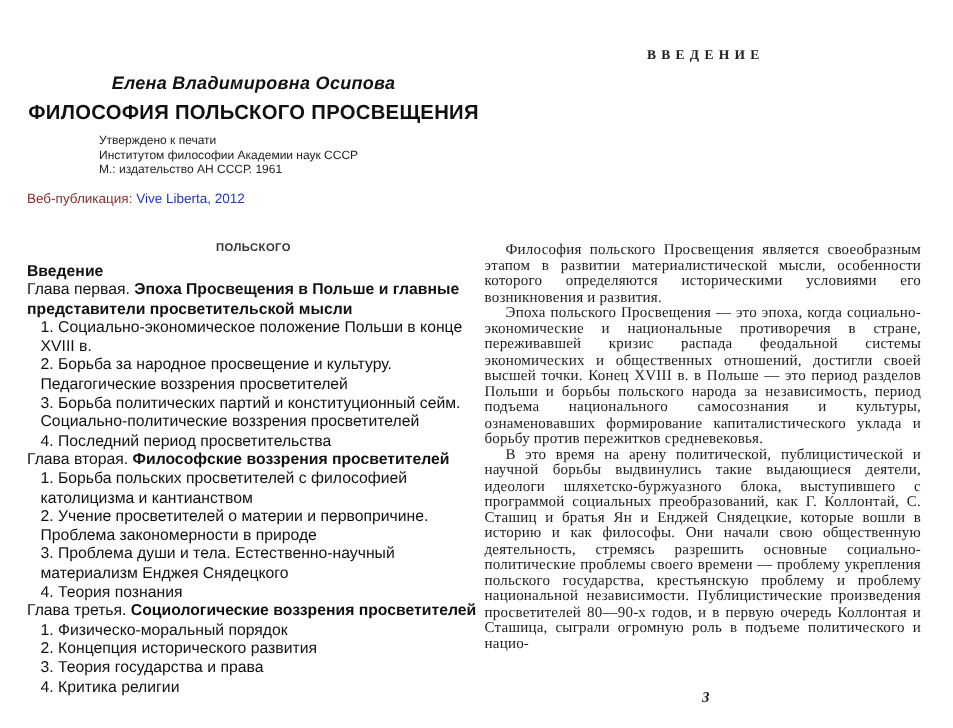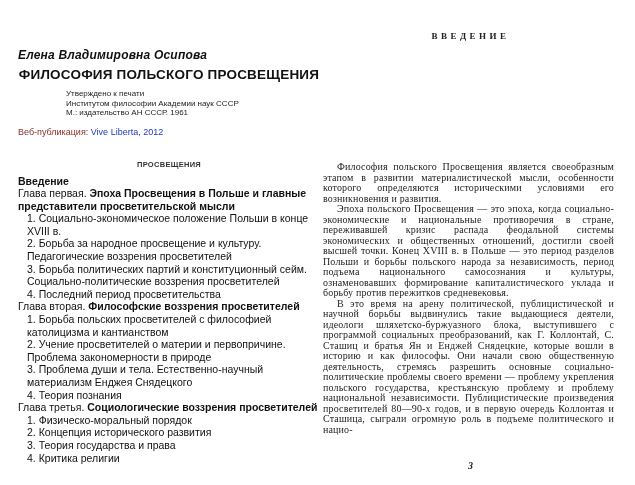--- a/index.html
+++ b/index.html
@@ -12,21 +12,21 @@
     color: #111;
   }
 
   
   .left-col {
     position: absolute;
     left: 18px; top: 48px;
     width: 302px;
   }
   .author {
-    text-align: left;
+    text-align: center;
     font-weight: bold;
     font-style: italic;
     font-size: 12px;
     letter-spacing: 0.2px;
   }
   .book-title {
     text-align: center;
     font-weight: bold;
     font-size: 13.5px;
     margin-top: 5px;
@@ -113,21 +113,21 @@
     <div>Утверждено к печати</div>
     <div>Институтом философии Академии наук СССР</div>
     <div>М.: издательство АН СССР. 1961</div>
   </div>
 
   <div class="webpub">
     <span class="webpub-label">Веб-публикация:</span>
     <span class="webpub-value">Vive Liberta, 2012</span>
   </div>
 
-  <div class="toc-heading">ПРОСВЕЩЕНИЯ</div>
+  <div class="toc-heading">ПОЛЬСКОГО</div>
   <div class="toc">
       <div class="toc-section">Введение</div>
       <div class="toc-chapter"><span>Глава первая. </span><span class="toc-chapter-title">Эпоха Просвещения в Польше и главные представители просветительской мысли</span></div>
       <div class="toc-item">1. Социально-экономическое положение Польши в конце XVIII в.</div>
       <div class="toc-item">2. Борьба за народное просвещение и культуру. Педагогические воззрения просветителей</div>
       <div class="toc-item">3. Борьба политических партий и конституционный сейм. Социально-политические воззрения просветителей</div>
       <div class="toc-item">4. Последний период просветительства</div>
       <div class="toc-chapter"><span>Глава вторая. </span><span class="toc-chapter-title">Философские воззрения просветителей</span></div>
       <div class="toc-item">1. Борьба польских просветителей с философией католицизма и кантианством</div>
       <div class="toc-item">2. Учение просветителей о материи и первопричине. Проблема закономерности в природе</div>

